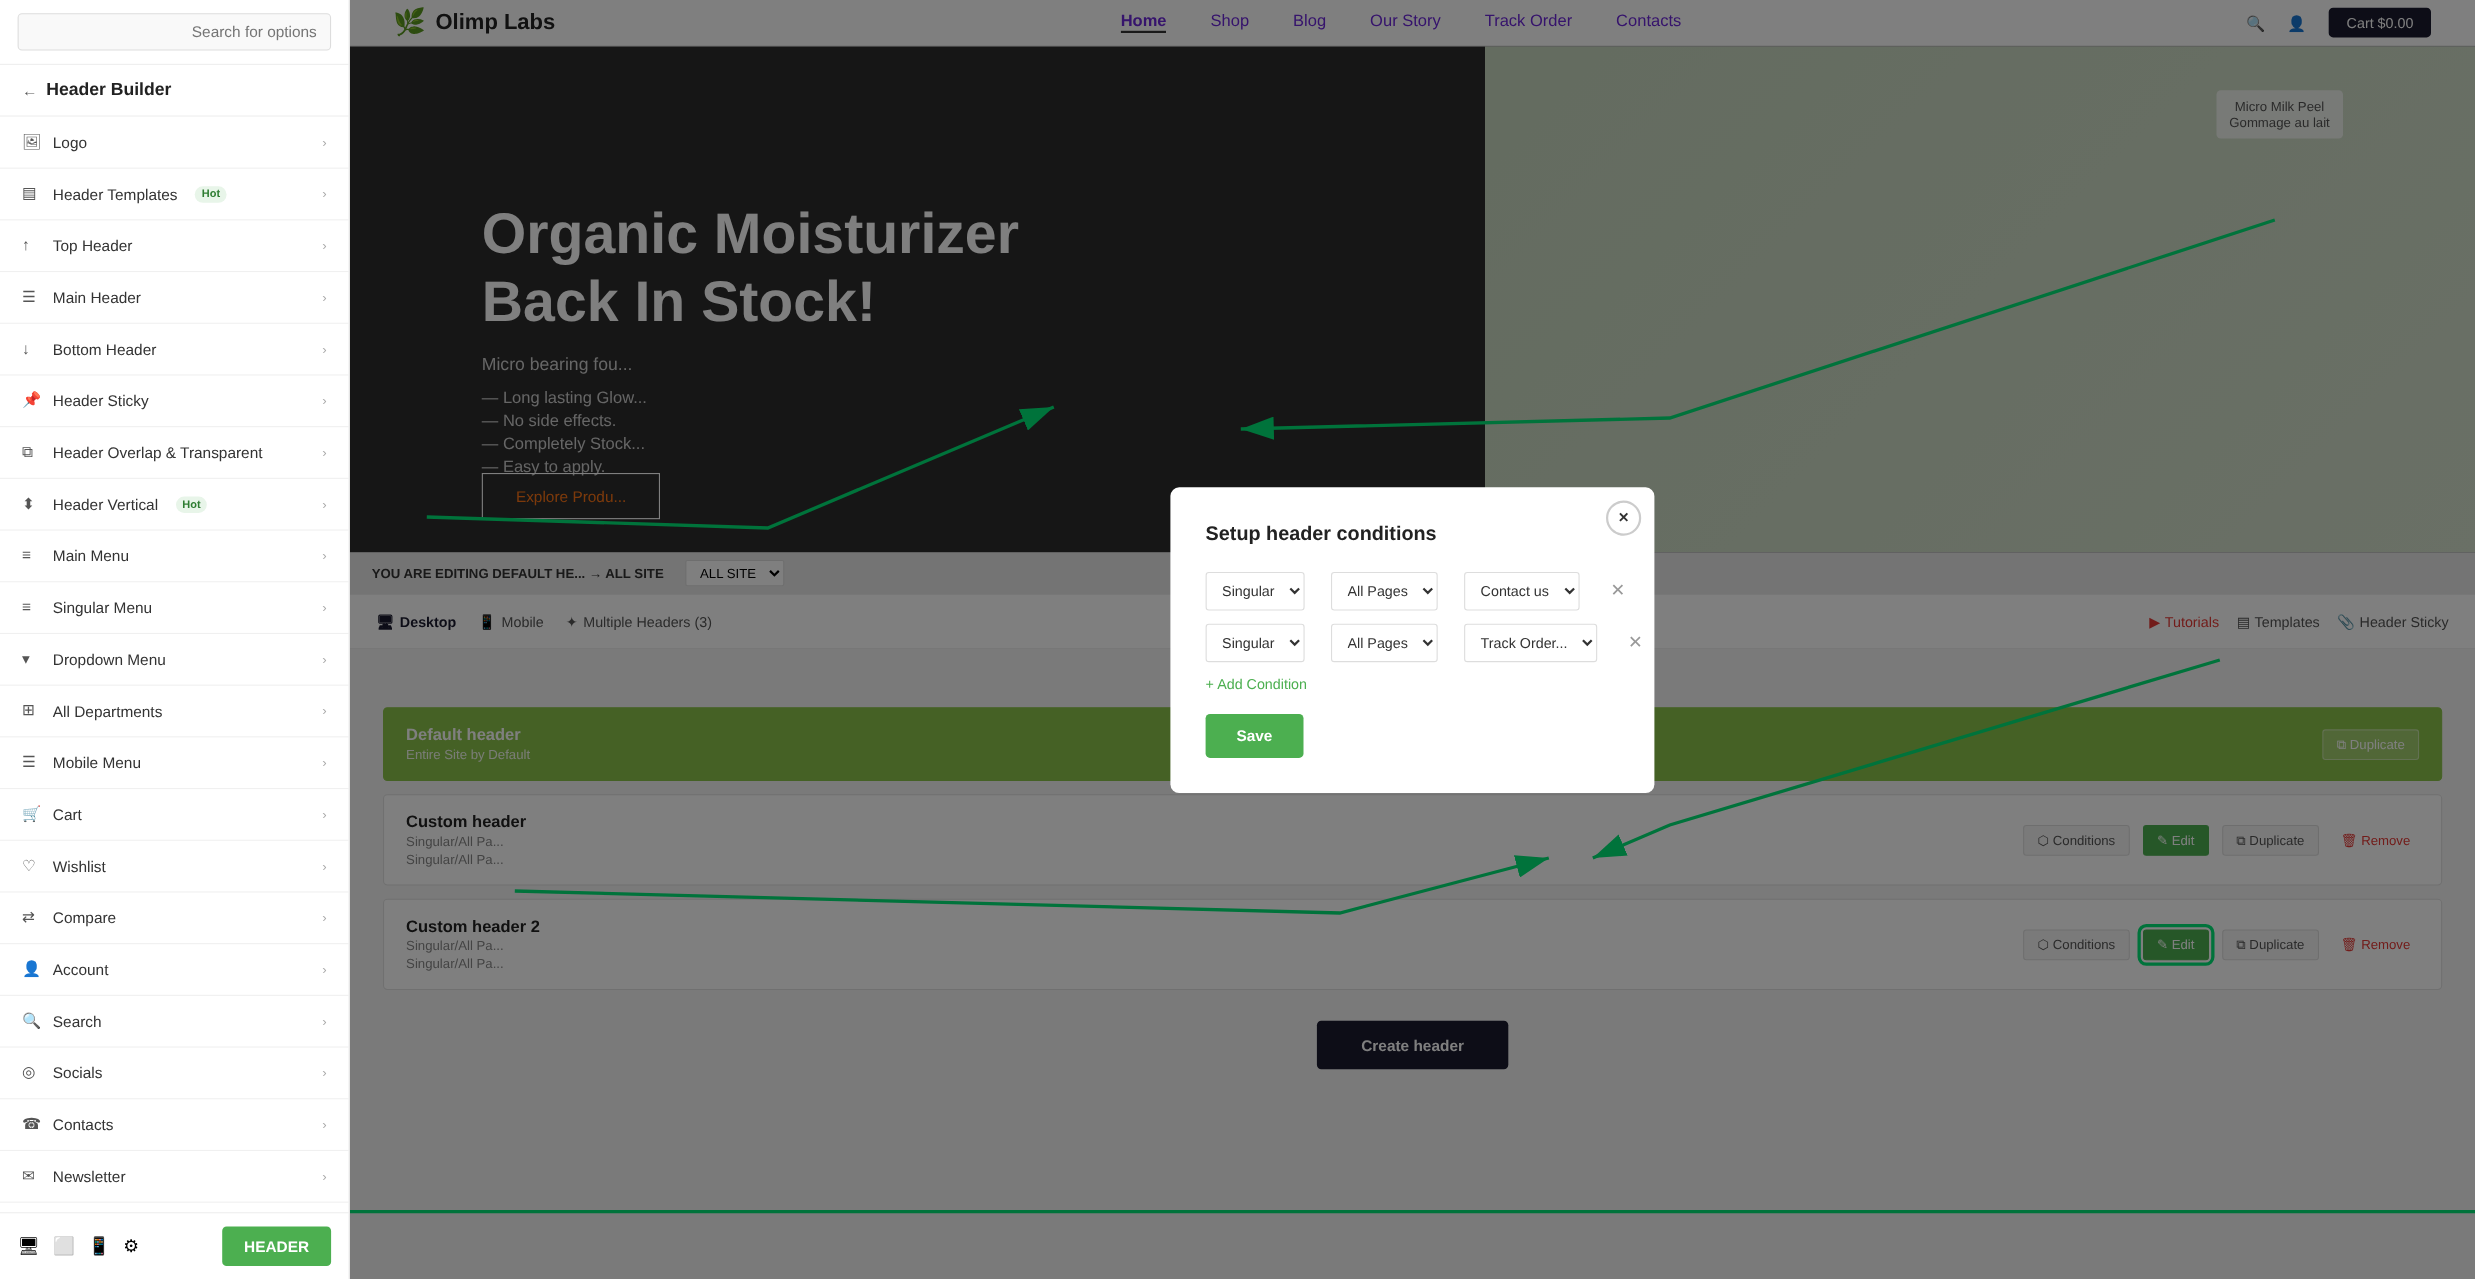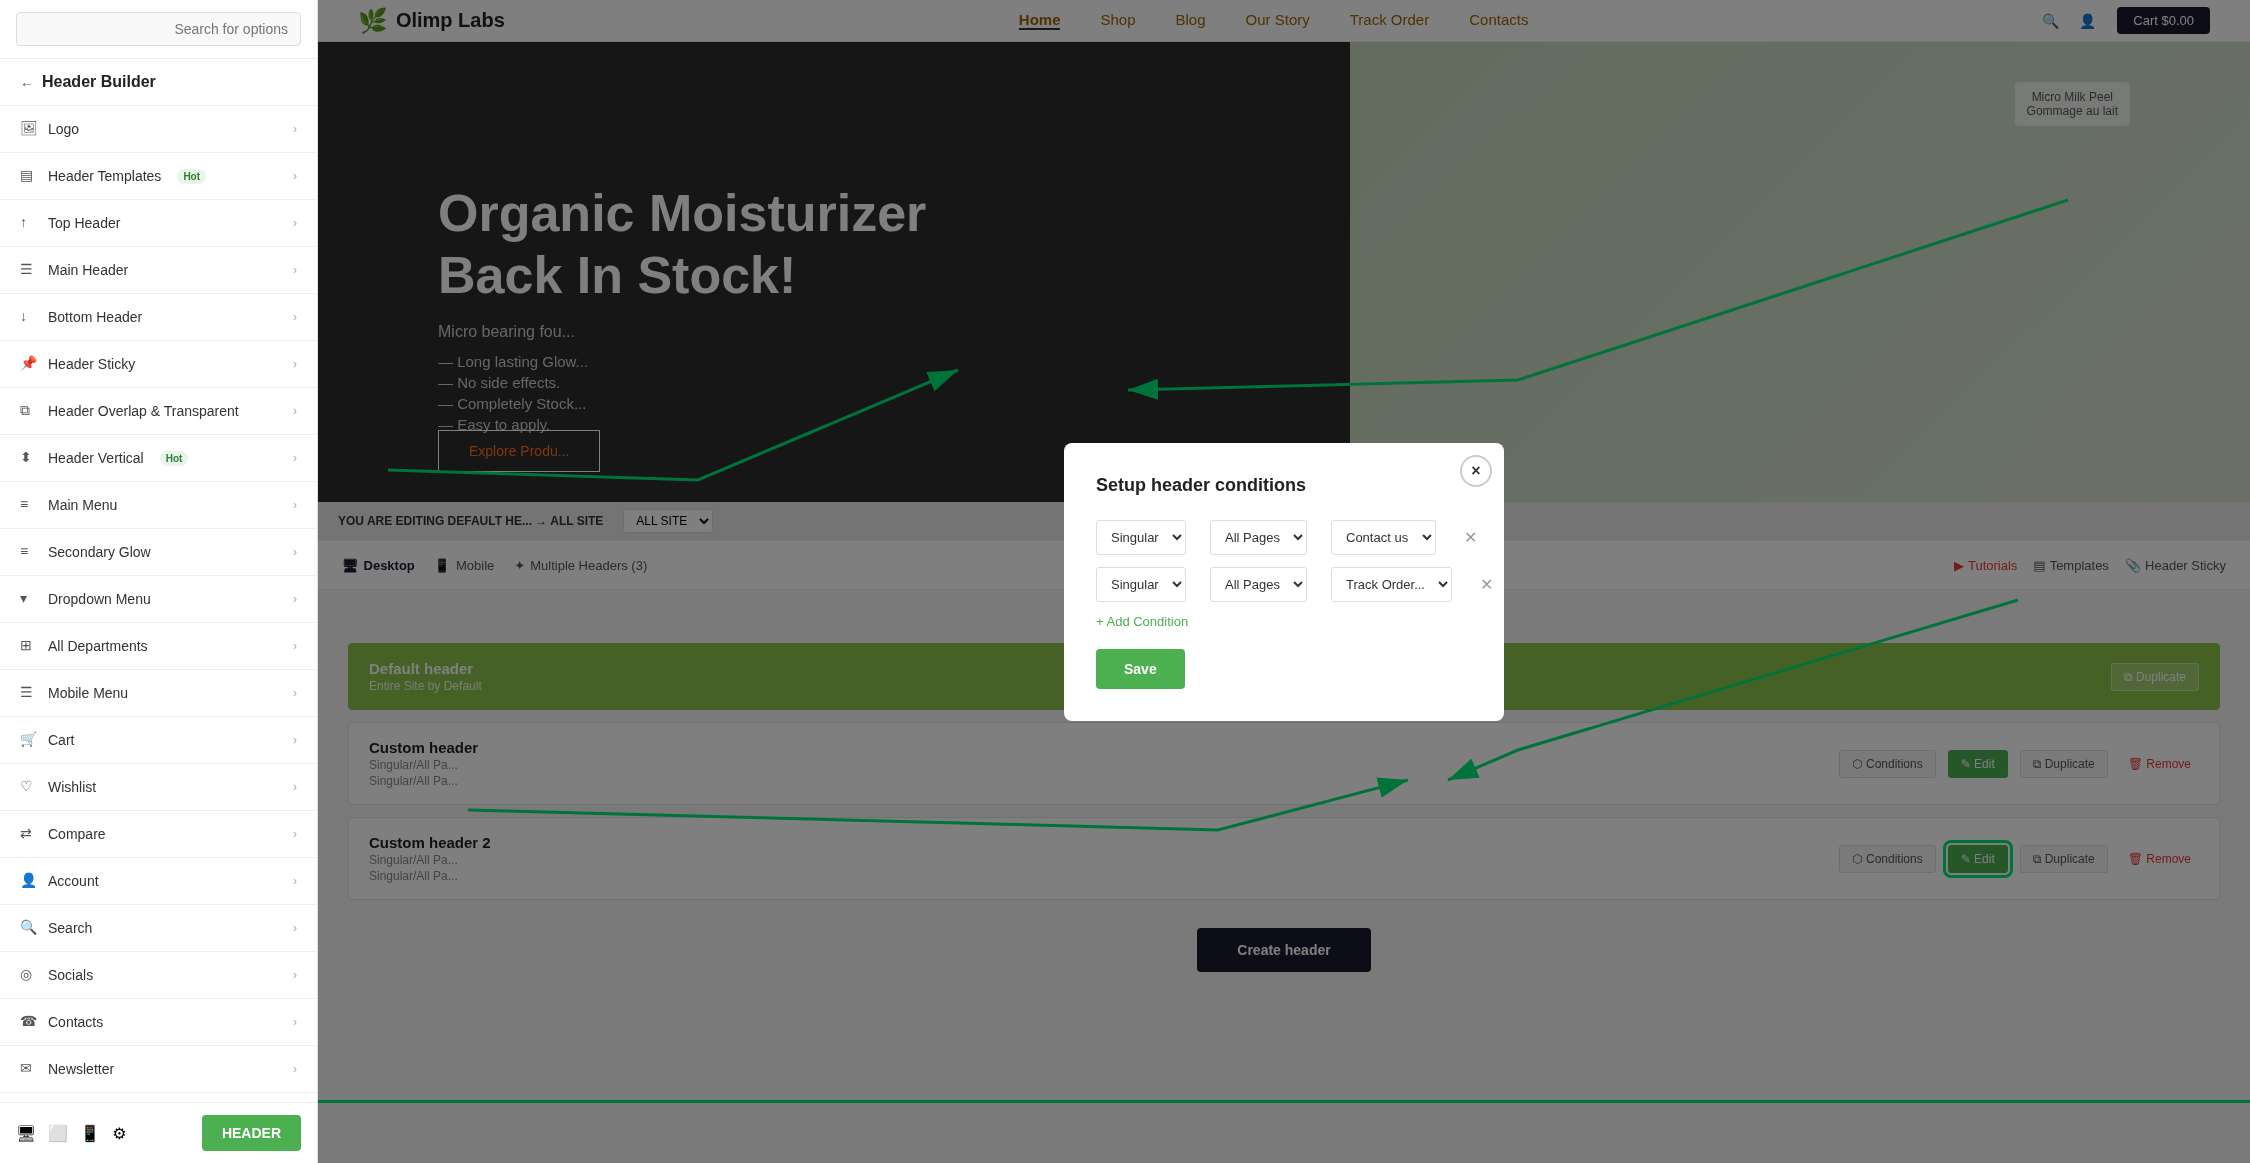--- a/index.html
+++ b/index.html
@@ -25,21 +25,21 @@
     .publish-btn { background: #4caf50; color: white; border: none; border-radius: 4px; padding: 10px 20px; font-size: 14px; font-weight: 600; cursor: pointer; }
 
     
     .main-content { flex: 1; display: flex; flex-direction: column; position: relative; }
 
     
     .site-nav { background: #fff; height: 42px; display: flex; align-items: center; justify-content: space-between; padding: 0 40px; border-bottom: 1px solid #eee; position: relative; z-index: 5; }
     .site-nav .logo { display: flex; align-items: center; gap: 8px; font-size: 20px; font-weight: 700; color: #222; }
     .site-nav .logo-icon { color: #4caf50; font-size: 24px; }
     .site-nav .nav-links { display: flex; gap: 40px; font-size: 15px; }
-    .site-nav .nav-links a { text-decoration: none; color: #a16207; }
+    .site-nav .nav-links a { text-decoration: none; color: #6d28d9; }
     .site-nav .nav-links a.active { font-weight: 700; border-bottom: 2px solid #333; }
     .site-nav .nav-actions { display: flex; gap: 20px; align-items: center; font-size: 14px; }
     .cart-btn { background: #1a1a2e; color: white; padding: 6px 16px; border-radius: 4px; font-size: 13px; }
 
     
     .hero-area { height: 460px; background: #2c2c2c; position: relative; overflow: hidden; }
     .hero-overlay { position: absolute; left: 120px; top: 140px; color: white; }
     .hero-overlay h1 { font-size: 52px; font-weight: 700; line-height: 1.2; max-width: 500px; }
     .hero-overlay p { margin-top: 16px; font-size: 16px; color: #ccc; max-width: 400px; }
     .hero-overlay ul { margin-top: 12px; list-style: none; }
@@ -178,21 +178,21 @@
       <div class="sidebar-item">
         <div class="item-left">
             <span class="item-icon">≡</span>
             <span>Main Menu</span>
           </div>
         <span class="chevron">›</span>
       </div>
       <div class="sidebar-item">
         <div class="item-left">
             <span class="item-icon">≡</span>
-            <span>Secondary Glow</span>
+            <span>Singular Menu</span>
           </div>
         <span class="chevron">›</span>
       </div>
       <div class="sidebar-item">
         <div class="item-left">
             <span class="item-icon">▾</span>
             <span>Dropdown Menu</span>
           </div>
         <span class="chevron">›</span>
       </div>

